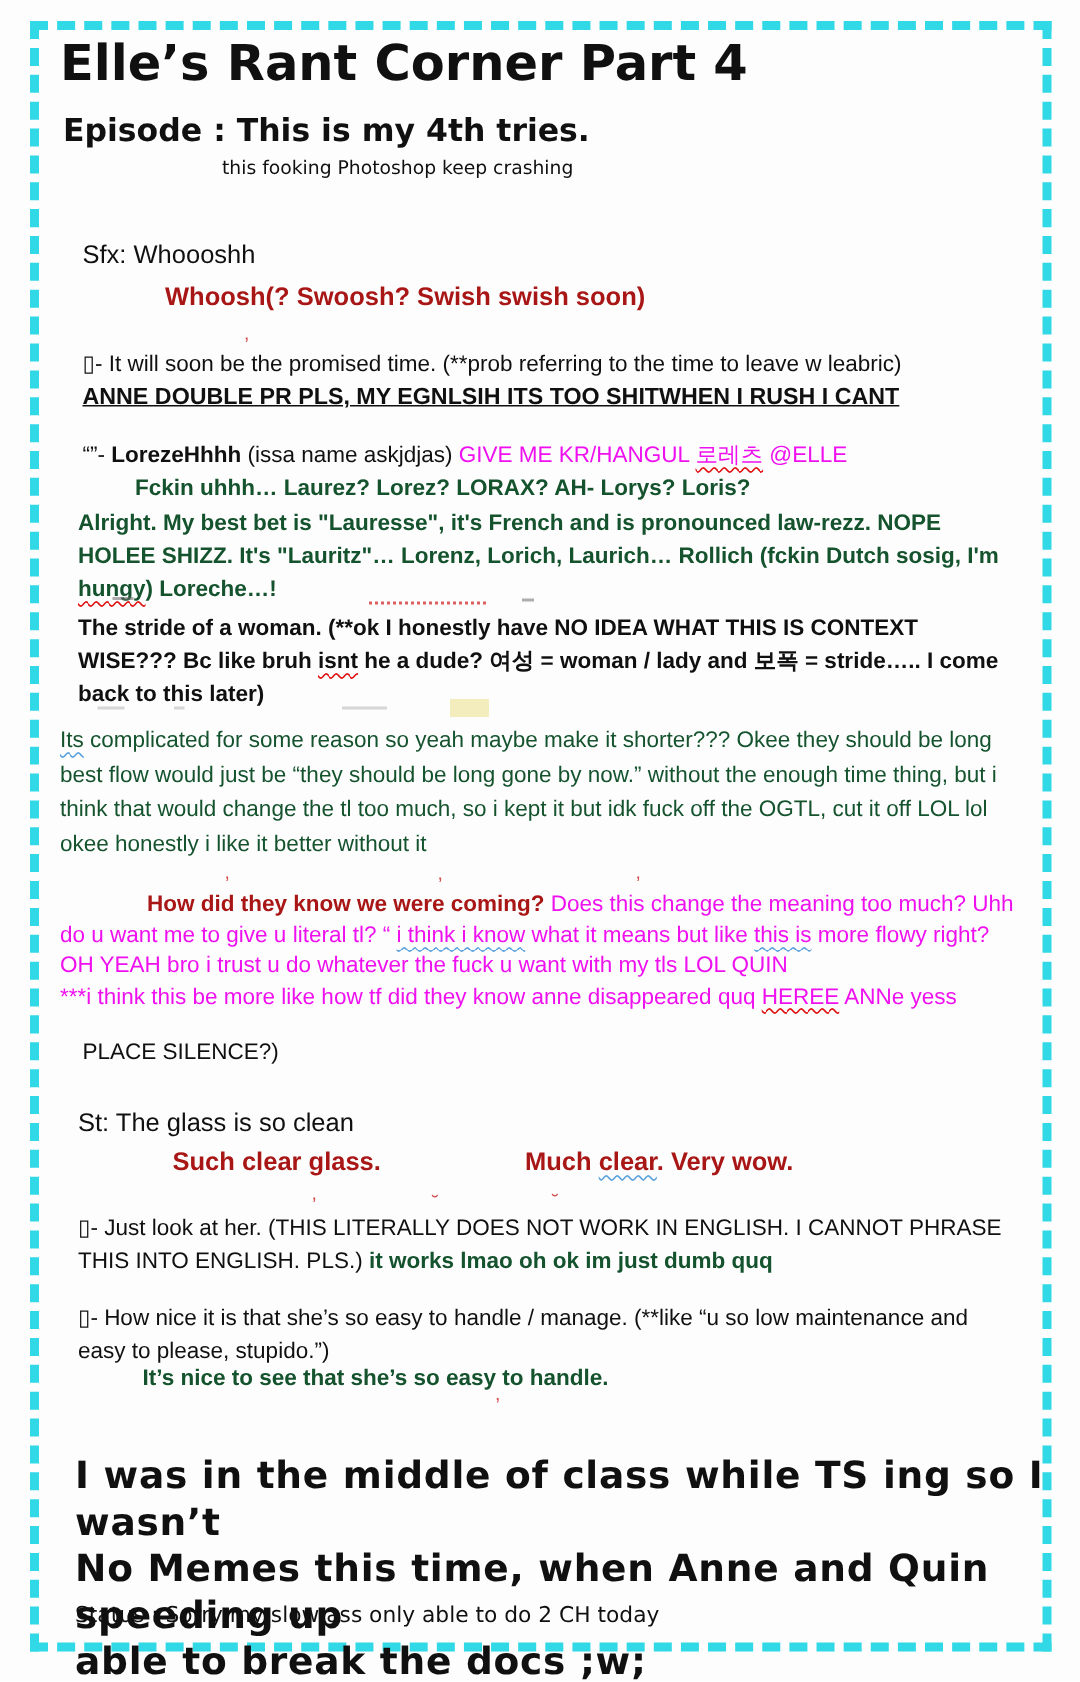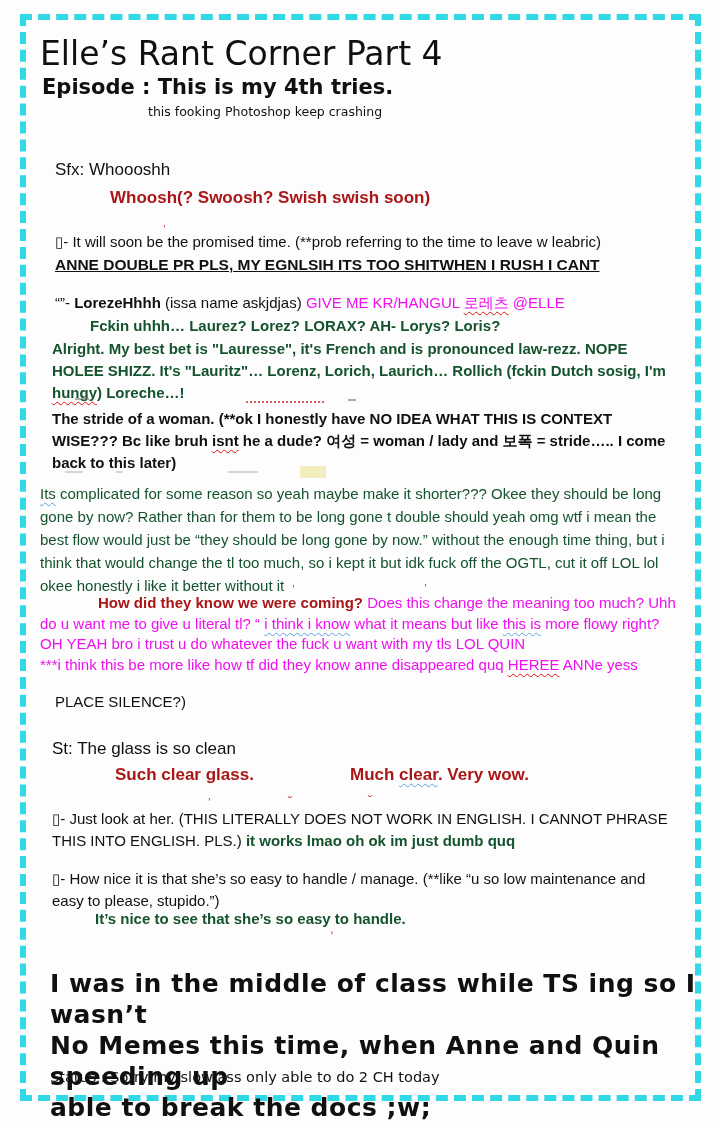--- a/index.html
+++ b/index.html
@@ -6,21 +6,21 @@
   #page{
     position:relative;width:720px;height:1121px;background:#fdfdfd;
     font-family:"Liberation Sans",sans-serif;color:#101010;overflow:hidden;
   }
   #border-frame{
     position:absolute;top:14px;left:20px;right:19px;bottom:20px;
     border:6px dashed #31d8e6;pointer-events:none;
   }
   .abs{position:absolute;}
   .comic{font-family:"DejaVu Sans",sans-serif;}
-  .title{top:34px;left:40px;font-size:33px;font-weight:normal;letter-spacing:0px;}
+  .title{top:22px;left:40px;font-size:33px;font-weight:bold;letter-spacing:0px;}
   .episode{top:75px;left:42px;font-size:21px;font-weight:bold;}
   .subnote{top:104px;left:148px;font-size:12.5px;}
   .sfx{top:160px;left:55px;font-size:17px;}
   .sfx-alt{top:188px;left:110px;font-size:17px;font-weight:bold;}
   .promised{top:233px;left:55px;font-size:15px;}
   .anne{top:256px;left:55px;font-size:15.5px;font-weight:bold;text-decoration:underline;}
   .loreze1{top:294px;left:55px;font-size:15px;}
   .guesses{top:317px;left:90px;font-size:15px;font-weight:bold;}
   .bet{top:338px;left:52px;width:630px;font-size:15px;font-weight:bold;line-height:22px;}
   .stride{top:408px;left:52px;width:630px;font-size:15px;font-weight:bold;line-height:22px;}
@@ -90,21 +90,20 @@
     <div>back to this later)</div>
   </div>
 
   <span class="ghost g-gray" style="top:471px;left:65px;width:18px;"></span>
   <span class="ghost g-gray" style="top:471px;left:116px;width:7px;"></span>
   <span class="ghost g-gray" style="top:471px;left:228px;width:30px;"></span>
   <span class="ghost g-yellow" style="top:466px;left:300px;width:26px;height:12px;"></span>
 
   <div class="abs complicated red">
     <div><span class="sq-blue">Its</span><span> complicated for some reason so yeah maybe make it shorter??? Okee  they should be long</span></div>
-    <div>gone by now? Rather than for them to be long gone t double should yeah omg wtf i mean the</div>
     <div>best flow would just be “they should be long gone by now.” without the enough time thing, but i</div>
     <div>think that would change the tl too much, so i kept it but idk fuck off the OGTL, cut it off LOL lol</div>
     <div>okee honestly i like it better without it</div>
   </div>
 
   <span class="ghost g-mark" style="top:581px;left:150px;">’</span>
   <span class="ghost g-mark" style="top:582px;left:292px;">’</span>
   <span class="ghost g-mark" style="top:581px;left:424px;">’</span>
 
   <div class="abs quin magenta">

